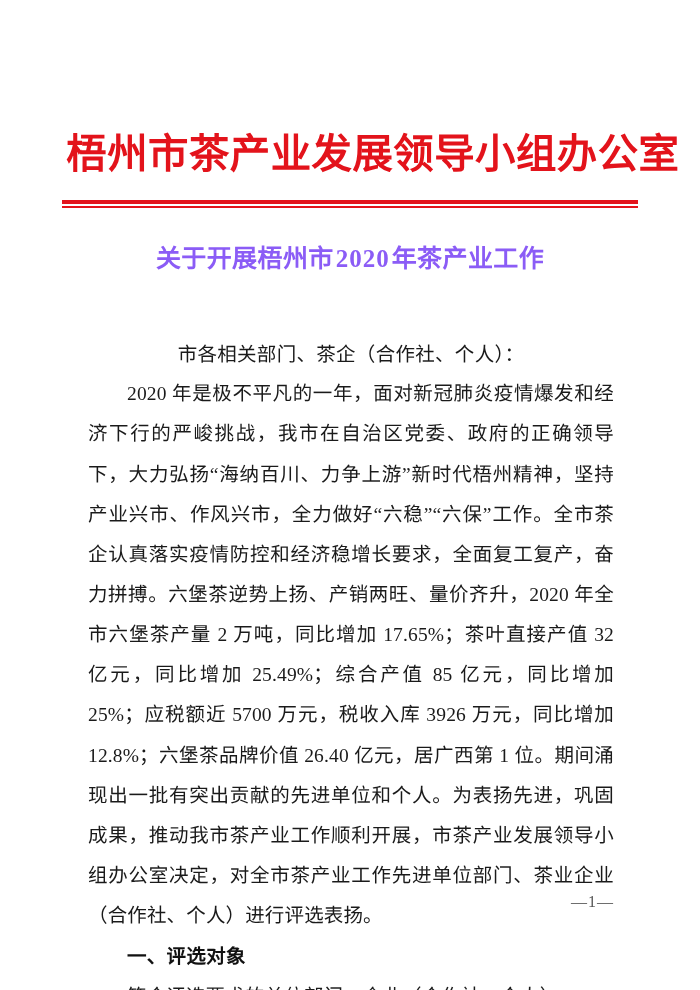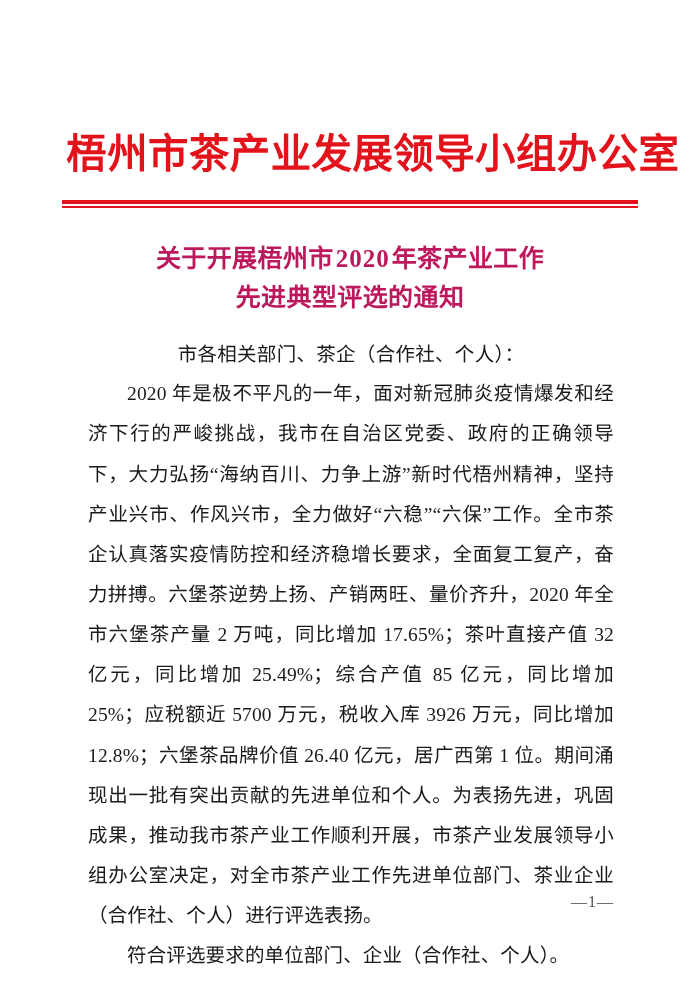--- a/index.html
+++ b/index.html
@@ -63,21 +63,21 @@
   
   .doc-title {
     position: absolute;
     left: 110px;
     top: 240px;
     width: 480px;
     text-align: center;
     font-weight: bold;
     font-size: 25px;
     line-height: 1.55;
-    color: #be185d;
+    color: #8b5cf6;
     letter-spacing: 0.4px;
   }
   .doc-title .num {
     letter-spacing: 1px;
     padding: 0 2px;
   }
 
   
   .body-block {
     position: absolute;
@@ -141,27 +141,27 @@
   </div>
 
   <div class="rule-wrap">
     <div class="rule-thick"></div>
     <div class="rule-gap"></div>
     <div class="rule-thin"></div>
   </div>
 
   <div class="doc-title">
     <span>关于开展梧州市</span><span class="num">2020</span><span>年茶产业工作</span><br>
-    <span>先进典型评选的通知</span>
   </div>
 
   <div class="body-block">
     <div class="salutation">市各相关部门、茶企（合作社、个人）：</div>
 
     <p class="para">2020 年是极不平凡的一年，面对新冠肺炎疫情爆发和经济下行的严峻挑战，我市在自治区党委、政府的正确领导下，大力弘扬“海纳百川、力争上游”新时代梧州精神，坚持产业兴市、作风兴市，全力做好“六稳”“六保”工作。全市茶企认真落实疫情防控和经济稳增长要求，全面复工复产，奋力拼搏。六堡茶逆势上扬、产销两旺、量价齐升，2020 年全市六堡茶产量 2 万吨，同比增加 17.65%；茶叶直接产值 32 亿元，同比增加 25.49%；综合产值 85 亿元，同比增加 25%；应税额近 5700 万元，税收入库 3926 万元，同比增加 12.8%；六堡茶品牌价值 26.40 亿元，居广西第 1 位。期间涌现出一批有突出贡献的先进单位和个人。为表扬先进，巩固成果，推动我市茶产业工作顺利开展，市茶产业发展领导小组办公室决定，对全市茶产业工作先进单位部门、茶业企业（合作社、个人）进行评选表扬。</p>
 
+    <p class="section-head">一、评选对象</p>
 
     <p class="section-body">符合评选要求的单位部门、企业（合作社、个人）。</p>
   </div>
 
   <div class="page-footer">—1—</div>
 
 </div>
 
 </body></html>

